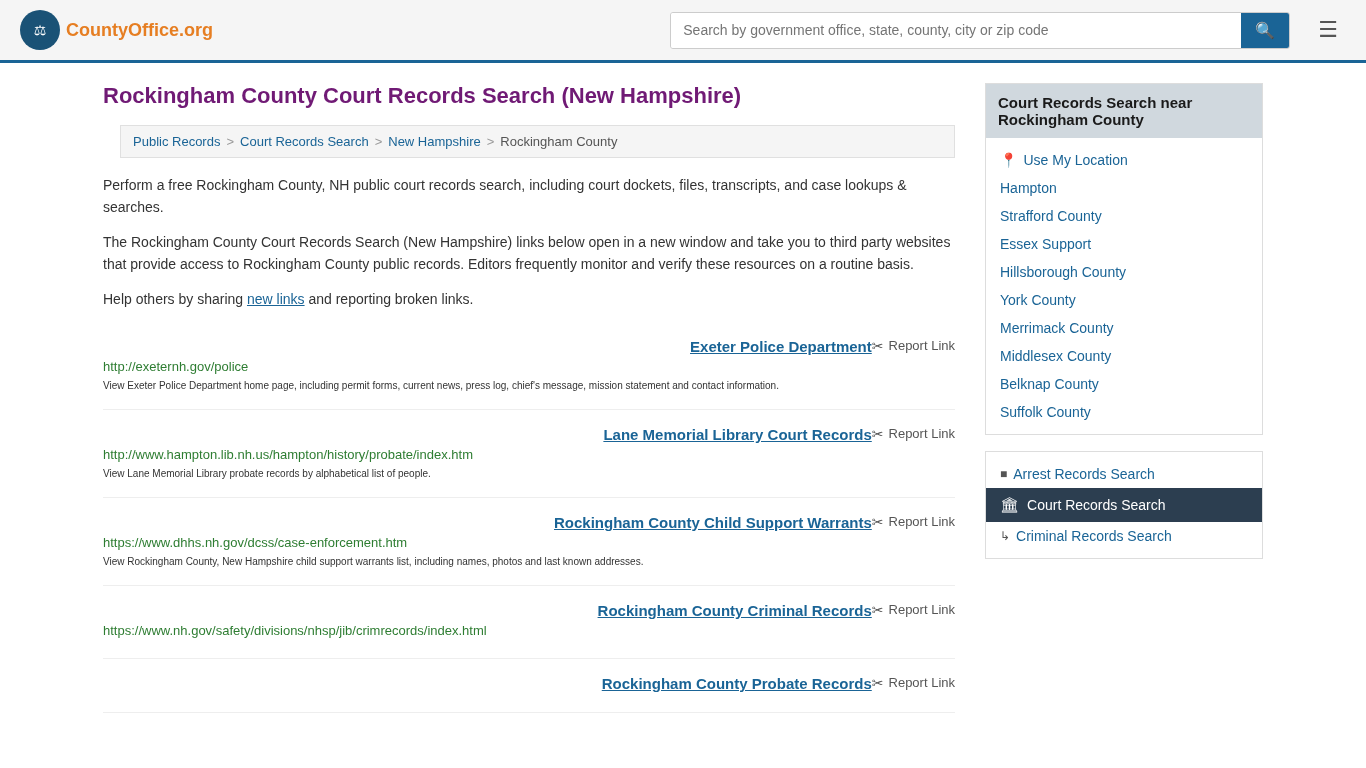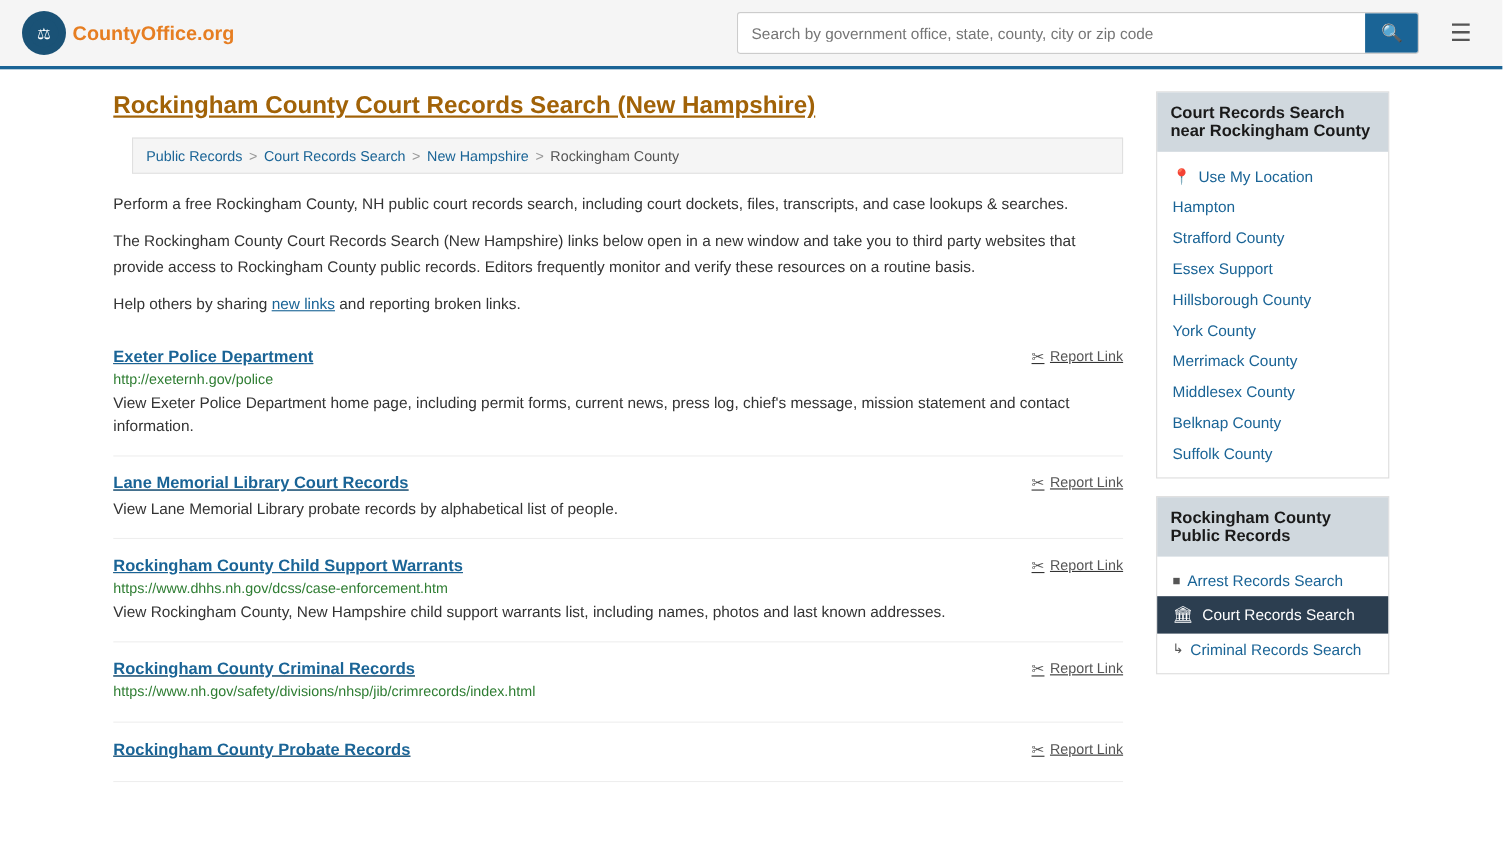--- a/index.html
+++ b/index.html
@@ -76,31 +76,30 @@
       max-width: 1200px;
       margin: 0 auto;
       padding: 20px;
       display: flex;
       gap: 30px;
     }
     .main-content {
       flex: 1;
     }
     .sidebar {
-      width: 212px;
+      width: 278px;
       flex-shrink: 0;
     }
 
     
     .page-title {
       font-size: 22px;
       font-weight: bold;
-      color: #a16207;
+      color: #701a75;
       margin-bottom: 16px;
-      text-decoration: underline;
     }
 
     
     .breadcrumb {
       background: #f5f5f5;
       border: 1px solid #e0e0e0;
       padding: 8px 12px;
       font-size: 13px;
       color: #555;
       margin-bottom: 16px;
@@ -128,24 +127,23 @@
       text-decoration: underline;
     }
 
     
     .record-item {
       border-bottom: 1px solid #eee;
       padding: 16px 0;
     }
     .record-header {
       display: flex;
-      justify-content: space-between;
+      justify-content: flex-end;
       align-items: flex-start;
       margin-bottom: 4px;
-      text-decoration: underline;
     }
     .record-title {
       font-size: 15px;
       font-weight: bold;
       color: #1a6496;
       text-decoration: underline;
       cursor: pointer;
     }
     .report-link {
       display: flex;
@@ -158,21 +156,21 @@
     }
     .report-icon {
       font-size: 14px;
     }
     .record-url {
       color: #2e7d32;
       font-size: 13px;
       margin-bottom: 4px;
     }
     .record-desc {
-      font-size: 14px;
+      font-size: 10px;
       color: #333;
       line-height: 1.5;
     }
 
     
     .sidebar-section {
       background: #fff;
       border: 1px solid #ddd;
       margin-bottom: 16px;
     }
@@ -291,20 +289,21 @@
     <div class="record-desc">View Exeter Police Department home page, including permit forms, current news, press log, chief's message, mission statement and contact information.</div>
   </div>
         <div class="record-item">
     <div class="record-header">
       <span class="record-title">Lane Memorial Library Court Records</span>
       <div class="report-link">
         <span class="report-icon">✂</span>
         <span>Report Link</span>
       </div>
     </div>
+    <div class="record-url">http://www.hampton.lib.nh.us/hampton/history/probate/index.htm</div>
     <div class="record-desc">View Lane Memorial Library probate records by alphabetical list of people.</div>
   </div>
         <div class="record-item">
     <div class="record-header">
       <span class="record-title">Rockingham County Child Support Warrants</span>
       <div class="report-link">
         <span class="report-icon">✂</span>
         <span>Report Link</span>
       </div>
     </div>
@@ -350,21 +349,20 @@
           <div class="sidebar-item"><a href="#">Hillsborough County</a></div>
           <div class="sidebar-item"><a href="#">York County</a></div>
           <div class="sidebar-item"><a href="#">Merrimack County</a></div>
           <div class="sidebar-item"><a href="#">Middlesex County</a></div>
           <div class="sidebar-item"><a href="#">Belknap County</a></div>
           <div class="sidebar-item"><a href="#">Suffolk County</a></div>
         </div>
     </div>
 
     <div class="sidebar-section">
-      <div class="sidebar-section-header">Rockingham County Public Records</div>
       <div class="sidebar-section-body" id="sidebar-public-records-body">
           <div class="sidebar-sub-item">
       <span class="sidebar-sub-icon">■</span>
       <a href="#">Arrest Records Search</a>
     </div>
           <div class="sidebar-item-active">
       <a href="#">
         <span class="sidebar-item-icon">🏛</span>
         <span>Court Records Search</span>
       </a>

